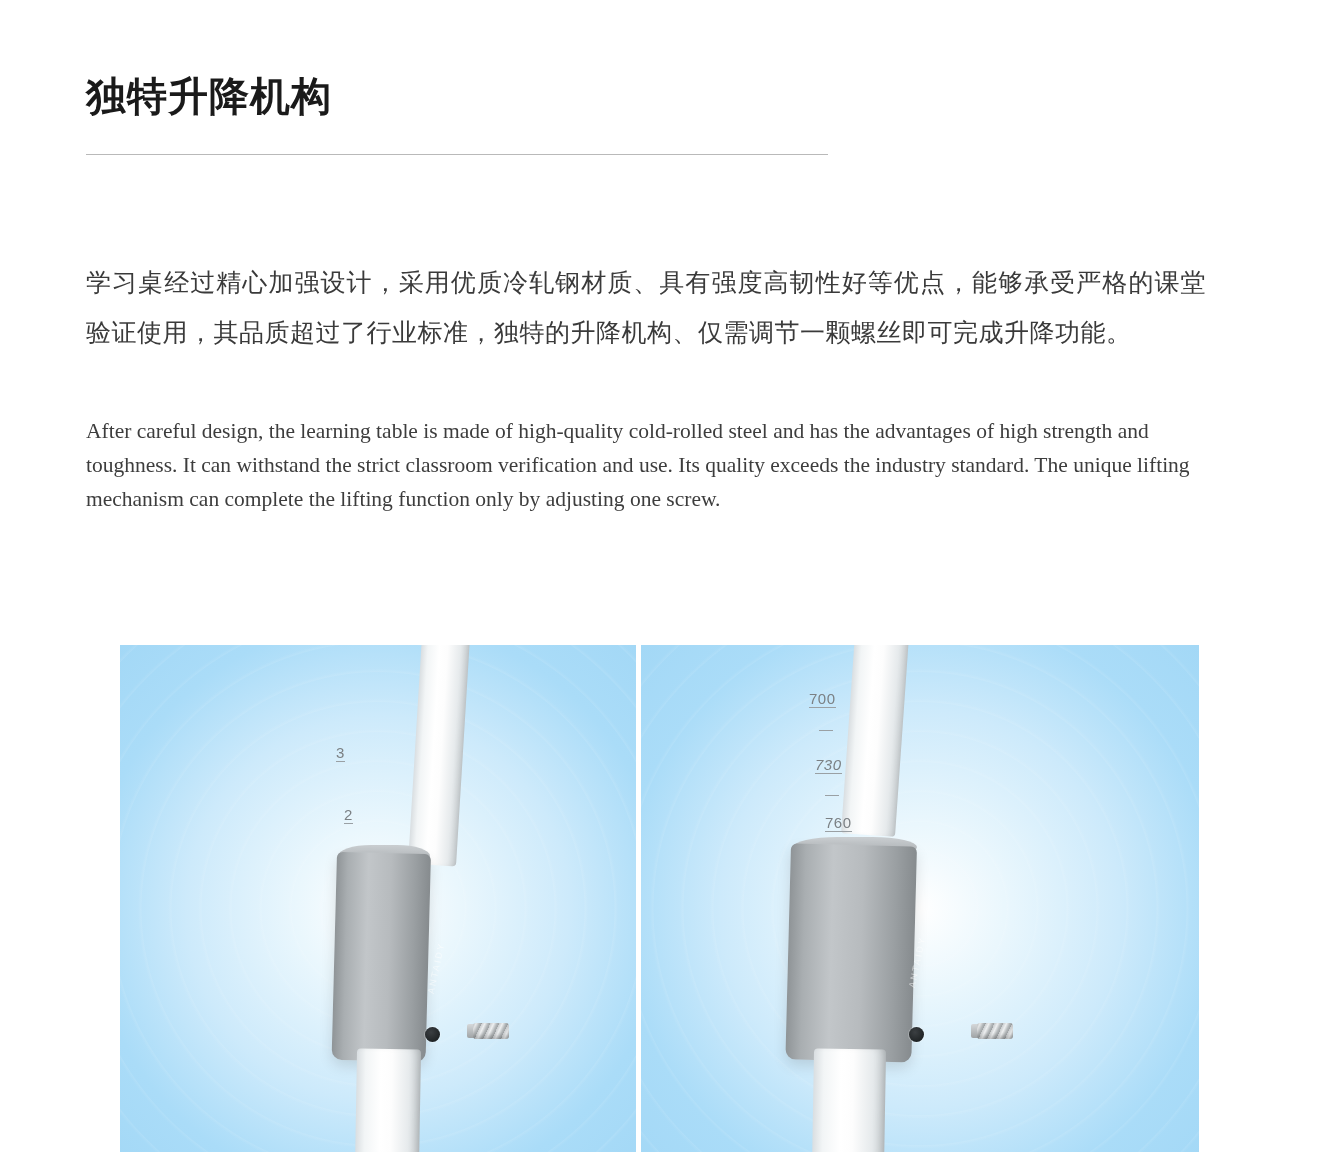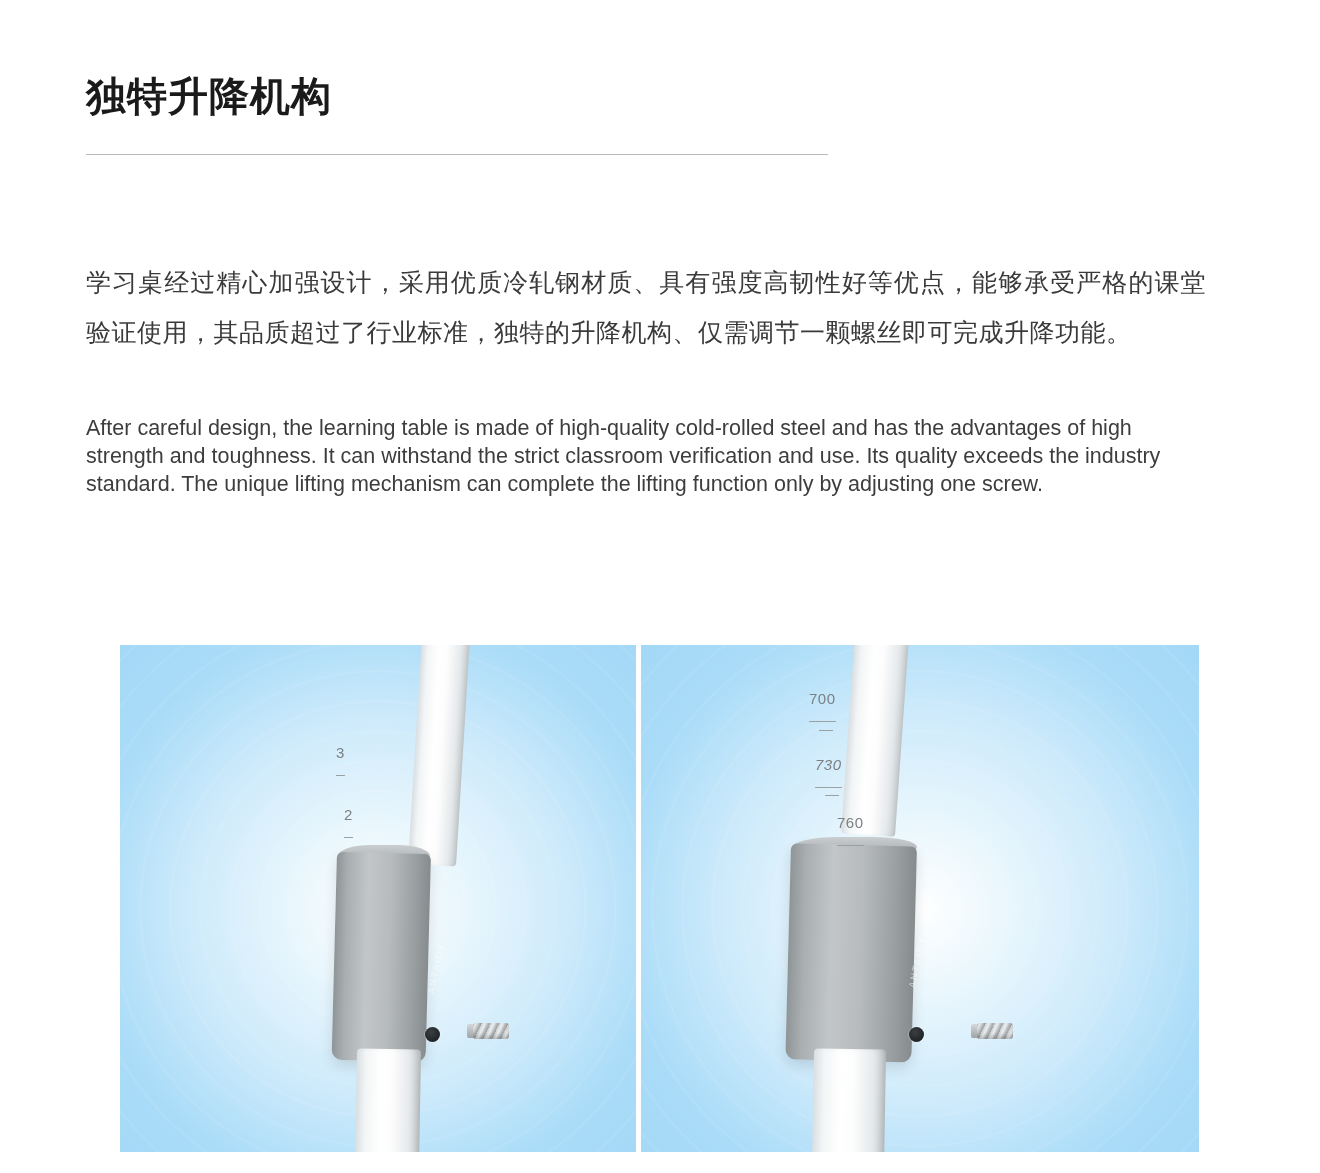--- a/index.html
+++ b/index.html
@@ -53,23 +53,23 @@
     font-family: Liberation Sans, sans-serif;
     text-align: justify;
     letter-spacing: 0.5px;
   }
   .para-en {
     position: absolute;
     left: 86px;
     top: 392px;
     width: 1118px;
     font-size: 21.5px;
-    line-height: 28px;
+    line-height: 34px;
     color: #3d3d3d;
-    font-family: Liberation Sans, sans-serif;
+    font-family: Liberation Serif, serif;
   }
 
   
   .figure {
     position: absolute;
     left: 120px;
     top: 645px;
     width: 1079px;
     height: 507px;
     display: flex;
@@ -177,21 +177,21 @@
   }
 
   
   .mark {
     position: absolute;
     font-size: 15px;
     color: #7b8084;
     font-family: "Liberation Sans", sans-serif;
     letter-spacing: 0.5px;
     border-bottom: 1px solid #9aa0a4;
-    padding-bottom: 15px;
+    padding-bottom: 1px;
     line-height: 1;
   }
   .tick {
     position: absolute;
     width: 14px;
     height: 1px;
     background: #9aa0a4;
   }
 </style>
 </head>
@@ -239,21 +239,21 @@
       <div class="collar" style="left:150px; top:200px; width:126px; height:216px; transform:rotate(1.5deg); transform-origin:top center;"></div>
       <div class="brand" style="left:250px; top:312px;">ANTAIDY</div>
       <div class="screw-hole" style="left:268px; top:382px;"></div>
 
       <div class="tube tube-bottom" style="left:172px; top:404px; width:72px; height:120px; transform:rotate(1deg);"></div>
 
       <div class="mark" style="left:168px; top:46px;">700</div>
       <div class="tick" style="left:178px; top:85px;"></div>
       <div class="mark" style="left:174px; top:112px;font-style:italic;">730</div>
       <div class="tick" style="left:184px; top:150px;"></div>
-      <div class="mark" style="left:196px; top:170px;">760</div>
+      <div class="mark" style="left:184px; top:170px;">760</div>
 
       <div class="screw" style="left:330px; top:378px;">
         <div class="head"></div>
         <div class="body"></div>
       </div>
     </div>
 
   </div>
 </div>
 

